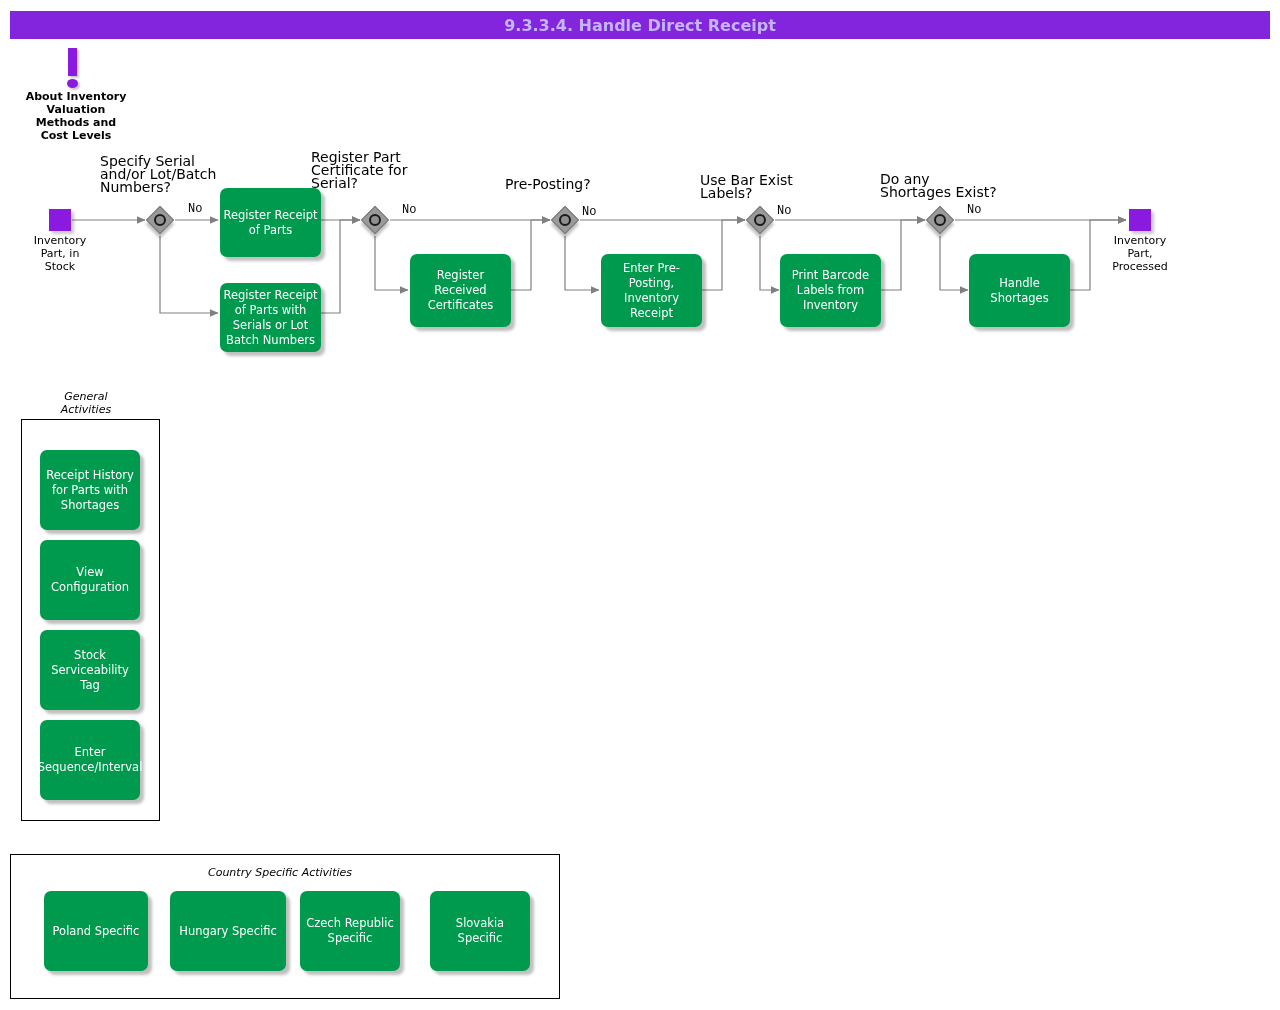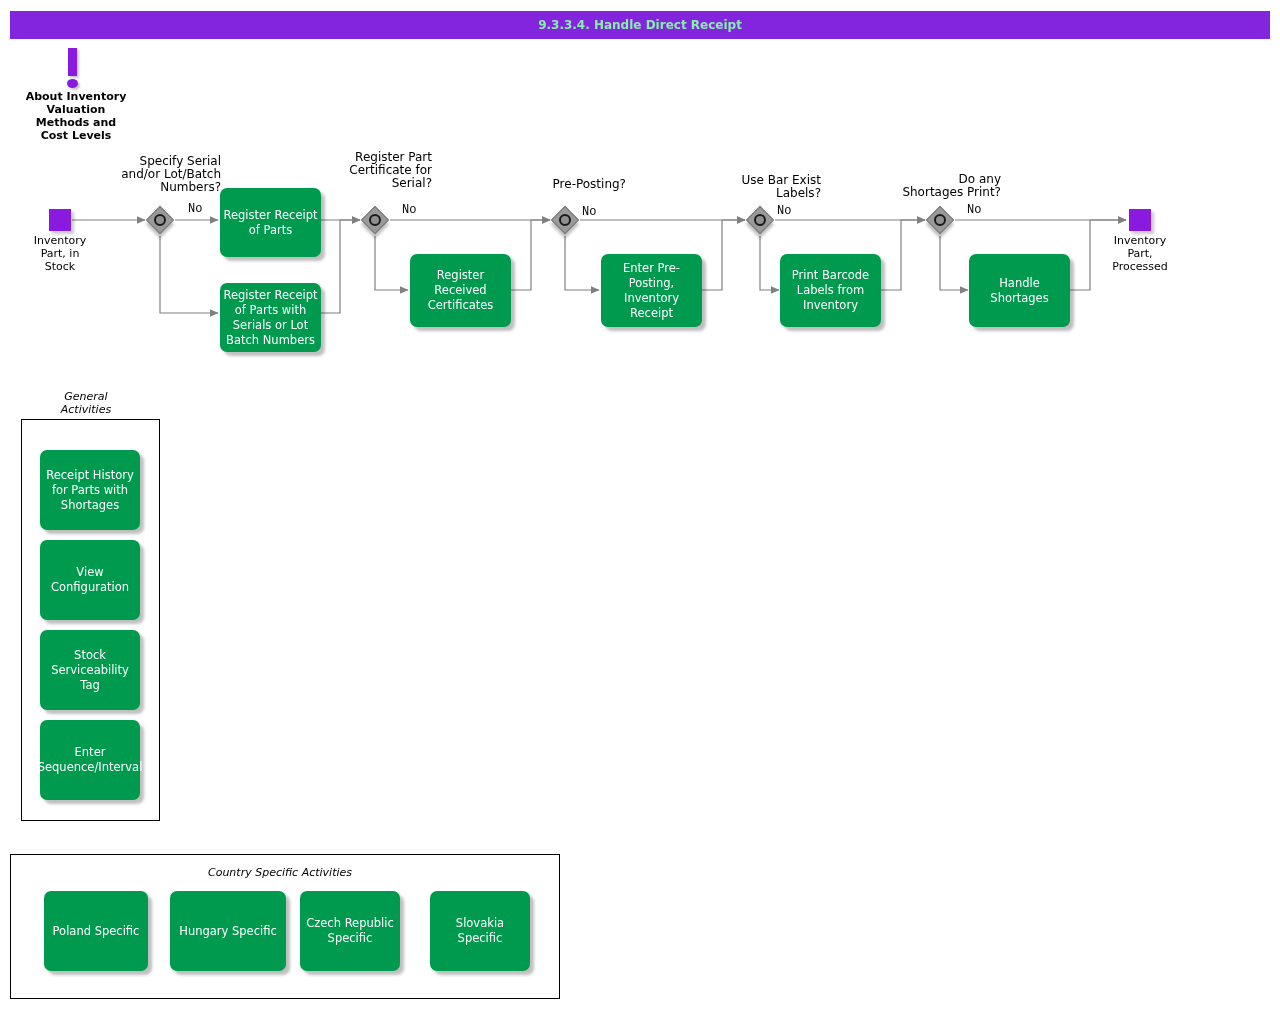--- a/index.html
+++ b/index.html
@@ -17,22 +17,22 @@
 
   
   .titlebar {
     position: absolute;
     left: 10px; top: 11px;
     width: 1260px; height: 28px;
     background: #8225dc;
     display: flex; align-items: center; justify-content: center;
   }
   .titlebar .title-text {
-    color: #86efac;
-    font-size: 12px;
+    color: #c4b5fd;
+    font-size: 16px;
     font-weight: bold;
     letter-spacing: 0px;
     font-family: "DejaVu Sans", "Liberation Sans", sans-serif;
   }
   #wires  { position: absolute; left:0; top:0; width:1280px; height:1010px; pointer-events:none; }
 
   
   .node { position: absolute; }
 
   .proc {
@@ -77,21 +77,21 @@
     box-shadow: 3px 3px 3px rgba(0,0,0,0.25);
   }
   .gw .ring {
     position:absolute; left:8px; top:8px;
     width:12px; height:12px; border-radius:50%;
     border:2px solid #1a1a1a;
     background:#8f8f8f;
   }
   .gw-label {
     position:absolute;
-    font-size:12px; color:#000; text-align:right;
+    font-size:14px; color:#000; text-align:left;
     line-height:13px; white-space: pre-line;
   }
   .edge-label {
     position:absolute;
     font-size:12px; color:#000;font-family:Liberation Mono, monospace;
   }
 
   
   .note-icon { position:absolute; width:26px; height:46px; }
   .note-icon .bar {
@@ -226,21 +226,21 @@
 </div>
 <div class="gw-label" style="left:700px; top:174px; width:121px;">Use Bar Exist
 Labels?</div>
 <div class="edge-label" style="left:777px; top:204px;">No</div>
 
 <div class="gw" style="left:926px; top:206px;">
   <div class="dia"></div>
   <div class="ring"></div>
 </div>
 <div class="gw-label" style="left:880px; top:173px; width:121px;">Do any
-Shortages Print?</div>
+Shortages Exist?</div>
 <div class="edge-label" style="left:967px; top:203px;">No</div>
 
 <div class="proc node" style="left:220px; top:188px; width:101px; height:69px;">Register Receipt
 of Parts</div>
 
 <div class="proc node" style="left:220px; top:283px; width:101px; height:69px;">Register Receipt
 of Parts with
 Serials or Lot
 Batch Numbers</div>
 

